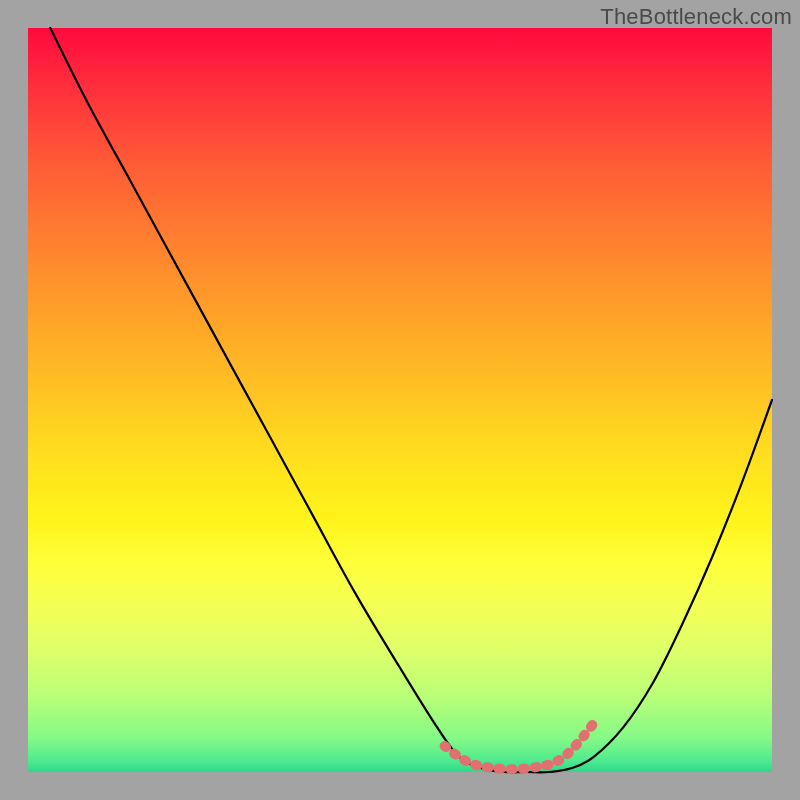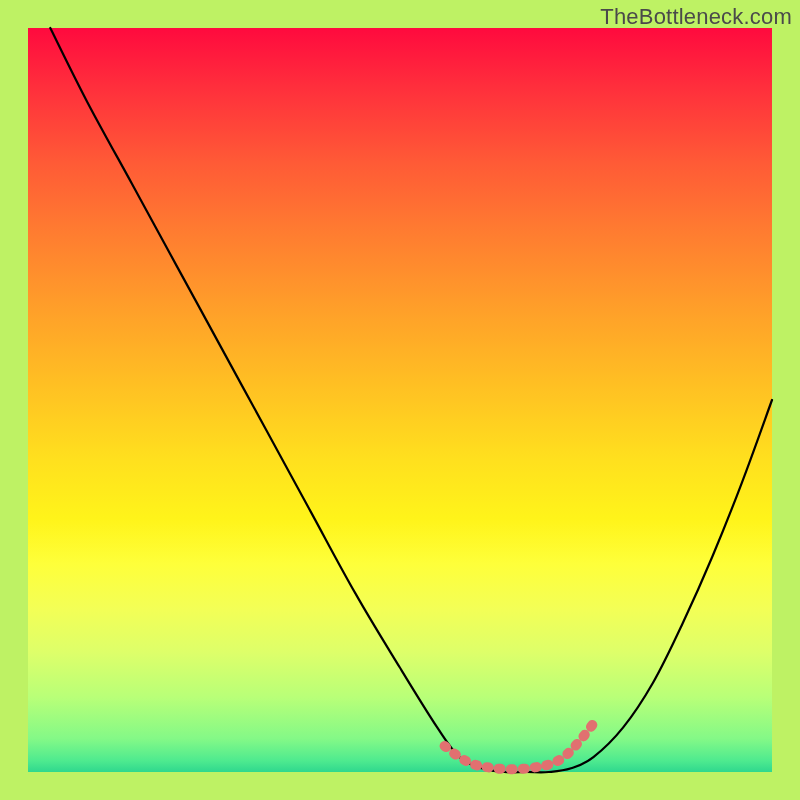--- a/index.html
+++ b/index.html
@@ -10,21 +10,21 @@
     background: #000;
     overflow: hidden;
     font-family: Arial, Helvetica, sans-serif;
   }
   .frame {
     position: absolute;
     left: 0;
     top: 0;
     width: 800px;
     height: 800px;
-    background: #bef264;
+    background: #a3a3a3;
   }
   .plot-area {
     position: absolute;
     left: 28px;
     top: 28px;
     width: 744px;
     height: 744px;
     
     background: linear-gradient(to bottom,
       #ff0a3e 0%,

